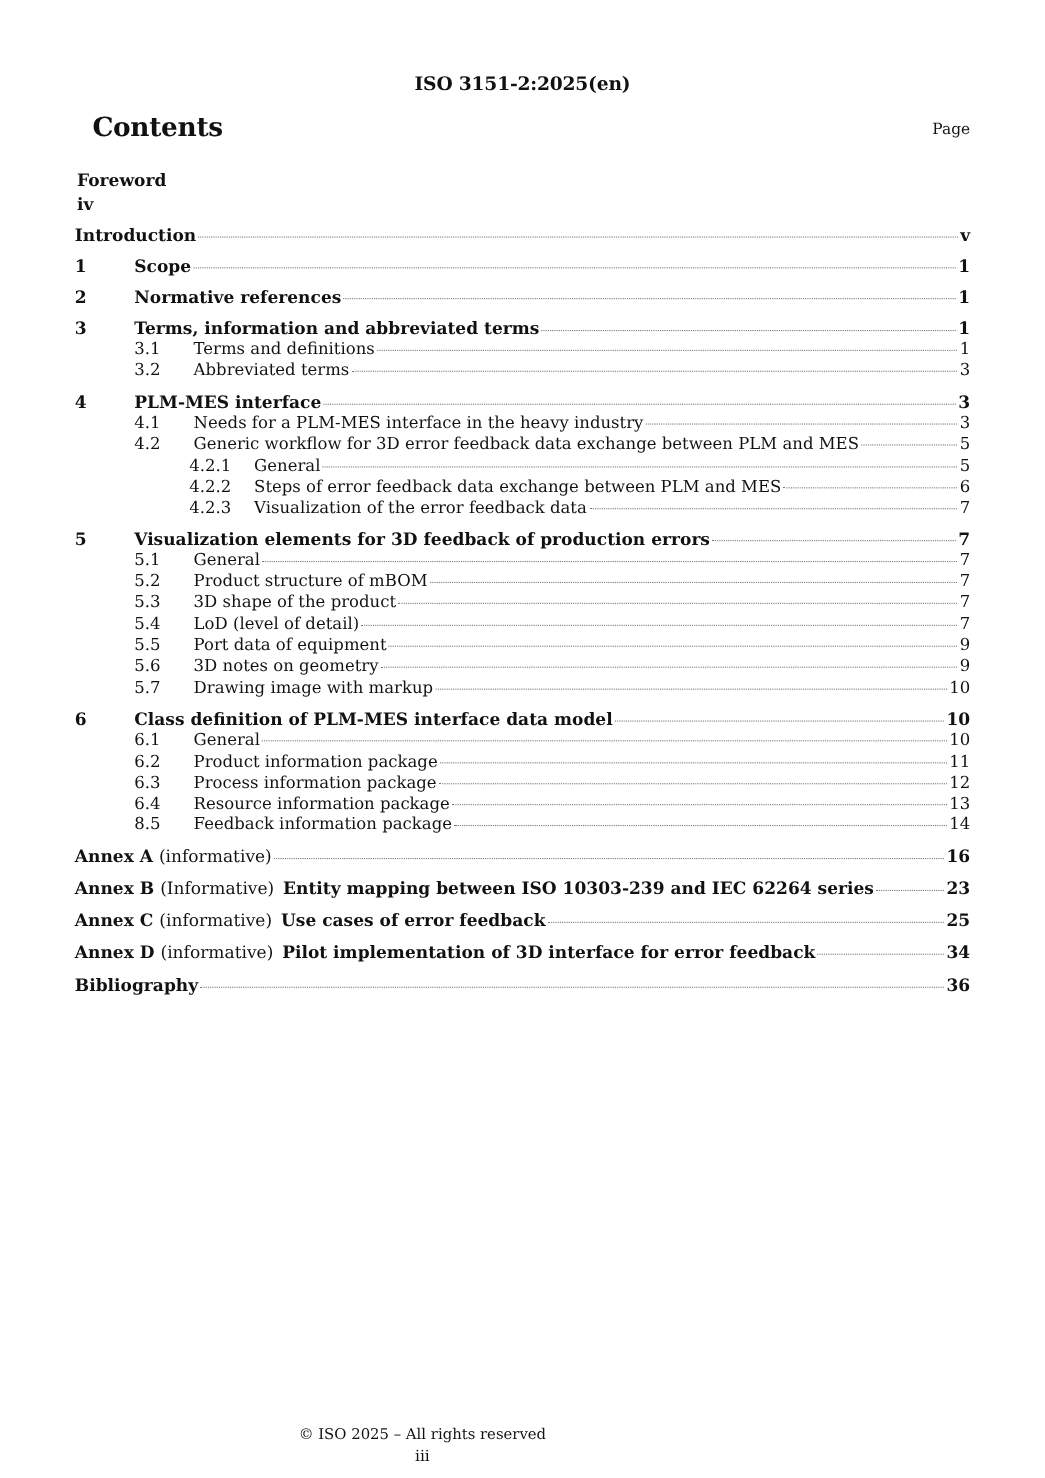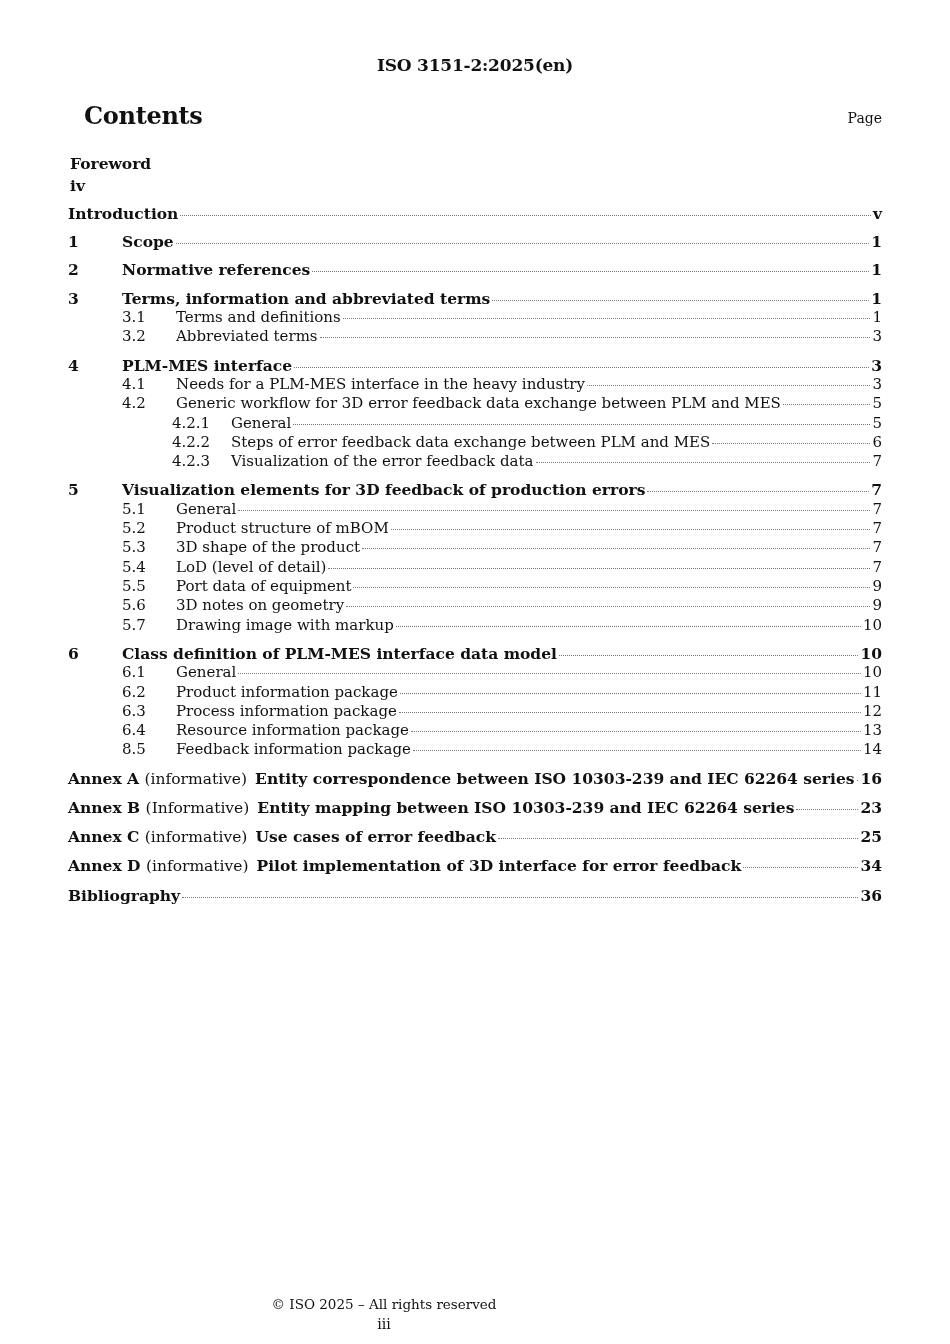--- a/index.html
+++ b/index.html
@@ -2,21 +2,21 @@
 <html><head>
 <meta charset="utf-8">
 <style>
   html, body { margin: 0; padding: 0; background: #ffffff; }
   body {
     width: 950px; height: 1344px; position: relative; overflow: hidden;
     font-family: "DejaVu Serif", "Liberation Serif", serif;
     color: #111111;
   }
   .doc-header {
-    position: absolute; top: 55px; left: 0; width: 950px; text-align: center;
+    position: absolute; top: 67px; left: 0; width: 950px; text-align: center;
     font-weight: bold; font-size: 17px; letter-spacing: -0.2px;
   }
   .contents-title {
     position: absolute; top: 101px; left: 84px;
     font-weight: bold; font-size: 24px; letter-spacing: -0.3px;
   }
   .page-label {
     position: absolute; top: 110px; right: 68px; font-size: 14px;
   }
   .toc {
@@ -218,21 +218,20 @@
   </div>
   <div class="toc-row sub">
     <span class="num">8.5</span>
     <span class="title">Feedback information package</span>
     <span class="leader"></span>
     <span class="pg">14</span>
   </div>
 
   <div class="toc-row main">
     <span class="title">Annex A</span>&nbsp;<span class="annex-info">(informative)</span>
-    <span class="title annex-title">Entity correspondence between ISO 10303-239 and IEC 62264 series</span>
     <span class="leader"></span>
     <span class="pg">16</span>
   </div>
   <div class="toc-row main">
     <span class="title">Annex B</span>&nbsp;<span class="annex-info">(Informative)</span>
     <span class="title annex-title">Entity mapping between ISO 10303-239 and IEC 62264 series</span>
     <span class="leader"></span>
     <span class="pg">23</span>
   </div>
   <div class="toc-row main">

